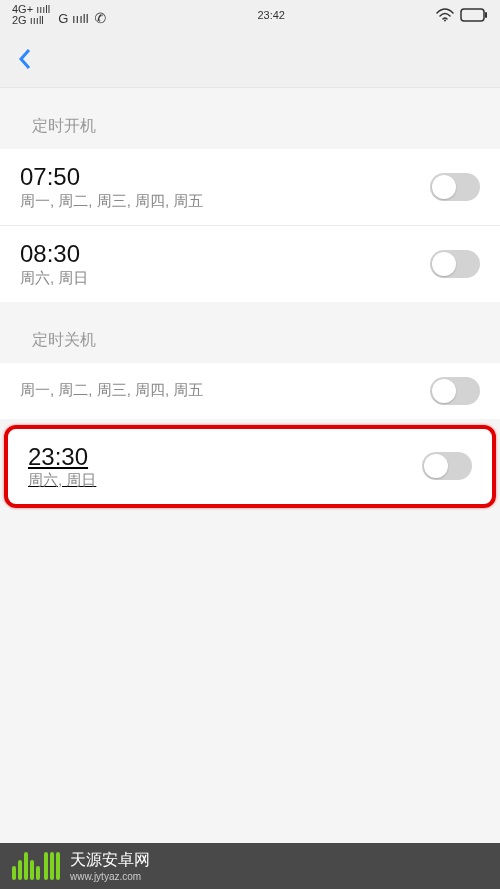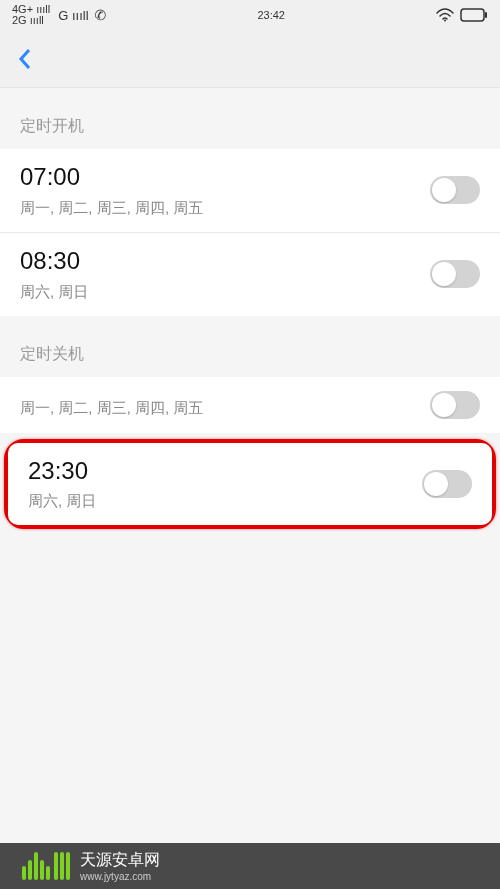--- a/index.html
+++ b/index.html
@@ -14,21 +14,21 @@
     .status-bar {
       height: 30px;
       background: #f0f0f0;
       display: flex;
       align-items: center;
       padding: 0 12px;
       font-size: 13px;
       color: #333;
       justify-content: space-between;
     }
-    .status-left { display: flex; align-items: center; gap: 2px; }
+    .status-left { display: flex; align-items: flex-end; gap: 2px; }
     .status-left .net { font-size: 11px; line-height: 1; }
     .status-right { display: flex; align-items: center; gap: 6px; }
     .phone-icon { font-size: 14px; margin-left: 4px; }
     .wifi-icon svg, .battery-icon svg { display: block; }
 
     .nav-bar {
       height: 58px;
       background: #f0f0f0;
       display: flex;
       align-items: center;
@@ -48,38 +48,38 @@
       position: absolute;
       left: 0; right: 0;
       text-align: center;
       font-size: 22px;
       font-weight: 500;
       color: #222;
       pointer-events: none;
     }
 
     .section-header {
-      padding: 28px 20px 12px;
+      padding: 28px 32px 12px;
       font-size: 16px;
       color: #999;
     }
 
     .list { background: #fff; }
     .row {
       display: flex;
       align-items: center;
       padding: 14px 20px;
       border-bottom: 1px solid #eaeaea;
       cursor: pointer;
       background: #fff;
     }
     .row:last-child { border-bottom: none; justify-content: center; }
     .row-text { flex: 1; }
     .time { font-size: 24px; color: #111; line-height: 1.2; }
-    .days { font-size: 15px; color: #888; margin-top: 7px; }
+    .days { font-size: 15px; color: #888; margin-top: 0; }
 
     .toggle {
       width: 50px;
       height: 28px;
       background: #d3d3d3;
       border-radius: 14px;
       position: relative;
       cursor: pointer;
     }
     .toggle::after {
@@ -89,36 +89,37 @@
       height: 24px;
       background: #fff;
       border-radius: 50%;
       top: 2px;
       left: 2px;
       box-shadow: 0 1px 2px rgba(0,0,0,0.2);
     }
 
     .highlight-box {
       border: 4px solid #e20000;
-      border-radius: 20px;
+      border-radius: 12px;
       margin: 6px 4px;
       box-shadow: 0 0 3px rgba(226,0,0,0.5);
+      text-decoration: underline;
     }
     .highlight-box .row { border-bottom: none; border-radius: 10px; }
 
     .watermark {
       position: absolute;
       bottom: 0;
       left: 0;
       right: 0;
       height: 46px;
       background: rgba(0,0,0,0.7);
       display: flex;
       align-items: center;
-      padding: 0 22px;
+      padding: 0 12px;
       color: #fff;
     }
     .wm-logo {
       display: flex;
       gap: 2px;
       margin-right: 10px;
     }
     .wm-logo span {
       width: 4px;
       background: #7ed321;
@@ -162,21 +163,21 @@
     <svg width="14" height="24" viewBox="0 0 14 24">
         <path d="M11 3 L3 12 L11 21"></path>
       </svg>
   </div>
 </div>
 
 <div class="section-header">定时开机</div>
 <div class="list">
   <div class="row">
     <div class="row-text">
-      <div class="time">07:00</div>
+      <div class="time">07:50</div>
       <div class="days">周一, 周二, 周三, 周四, 周五</div>
     </div>
     <div class="toggle"></div>
   </div>
   <div class="row">
     <div class="row-text">
       <div class="time">08:30</div>
       <div class="days">周六, 周日</div>
     </div>
     <div class="toggle"></div>

